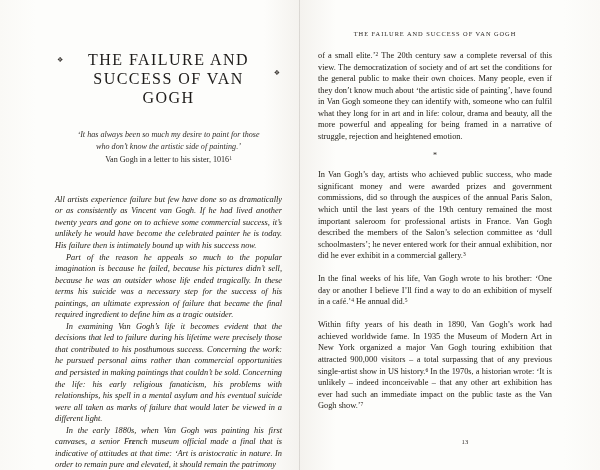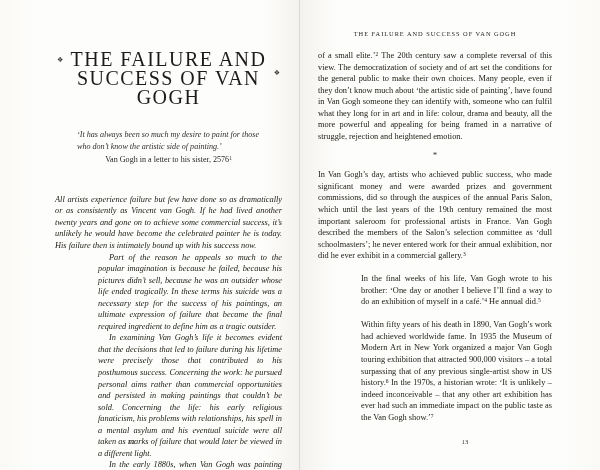--- a/index.html
+++ b/index.html
@@ -50,40 +50,40 @@
   .chapter-opening {
     padding-top: 50px;
   }
   .chapter-title-wrap {
     position: relative;
     text-align: center;
     padding: 0 14px;
   }
   .chapter-title {
     font-family: "Liberation Serif", "DejaVu Serif", serif;
-    font-size: 20px;
+    font-size: 16px;
     letter-spacing: 1.45px;
     line-height: 19px;
     text-transform: uppercase;
     color: #1d1b19;
     margin: 0;
     font-weight: normal;
   }
   .orn {
     position: absolute;
     font-size: 7px;
     color: #3a3632;
     line-height: 1;
   }
   .orn-left { left: 2px; top: 7px; }
   .orn-right { right: 2px; top: 20px; }
 
   .epigraph {
     margin-top: 22px;
-    text-align: left;
+    text-align: center;
     font-size: 8.1px;
     line-height: 11.6px;
     font-style: italic;
     color: #322e2b;
     padding: 0 22px;
   }
   .epigraph-attr {
     margin-top: 2px;
     text-align: center;
     font-size: 8.1px;
@@ -108,21 +108,20 @@
     line-height: 11.55px;
     text-align: justify;
     text-justify: inter-word;
     margin: 0;
     color: #232019;
     -webkit-hyphens: auto;
     hyphens: auto;
   }
   .body-text + .body-text {
     text-indent: 11px;
-    margin-left: 43px;
   }
   .page-right .body-text + .body-text {
     text-indent: 0;
   }
   .page-right .body-text {
     margin-bottom: 0;
   }
   .para-gap {
     margin-top: 11.5px;
   }
@@ -175,21 +174,21 @@
       <div class="chapter-title-wrap">
         <span class="orn orn-left">❖</span>
         <span class="orn orn-right">❖</span>
         <h1 class="chapter-title">
           <span>The Failure and</span><br>
           <span>Success of Van Gogh</span>
         </h1>
       </div>
 
       <div class="epigraph">‘It has always been so much my desire to paint for those who don’t know the artistic side of painting.’</div>
-      <div class="epigraph-attr"><span>Van Gogh in a letter to his sister, 2576</span><sup>1</sup></div>
+      <div class="epigraph-attr"><span>Van Gogh in a letter to his sister, 1016</span><sup>1</sup></div>
     </div>
 
     <div class="body-block">
       <p class="body-text">All artists experience failure but few have done so as dramatically or as consistently as Vincent van Gogh. If he had lived another twenty years and gone on to achieve some commercial success, it’s unlikely he would have become the celebrated painter he is today. His failure then is intimately bound up with his success now.</p>
       <p class="body-text">Part of the reason he appeals so much to the popular imagination is because he failed, because his pictures didn’t sell, because he was an outsider whose life ended tragically. In these terms his suicide was a necessary step for the success of his paintings, an ultimate expression of failure that became the final required ingredient to define him as a tragic outsider.</p>
       <p class="body-text">In examining Van Gogh’s life it becomes evident that the decisions that led to failure during his lifetime were precisely those that contributed to his posthumous success. Concerning the work: he pursued personal aims rather than commercial opportunities and persisted in making paintings that couldn’t be sold. Concerning the life: his early religious fanaticism, his problems with relationships, his spell in a mental asylum and his eventual suicide were all taken as marks of failure that would later be viewed in a different light.</p>
       <p class="body-text">In the early 1880s, when Van Gogh was painting his first canvases, a senior French museum official made a final that is indicative of attitudes at that time: ‘Art is aristocratic in nature. In order to remain pure and elevated, it should remain the patrimony</p>
     </div>
 
     <div class="folio">12</div>

